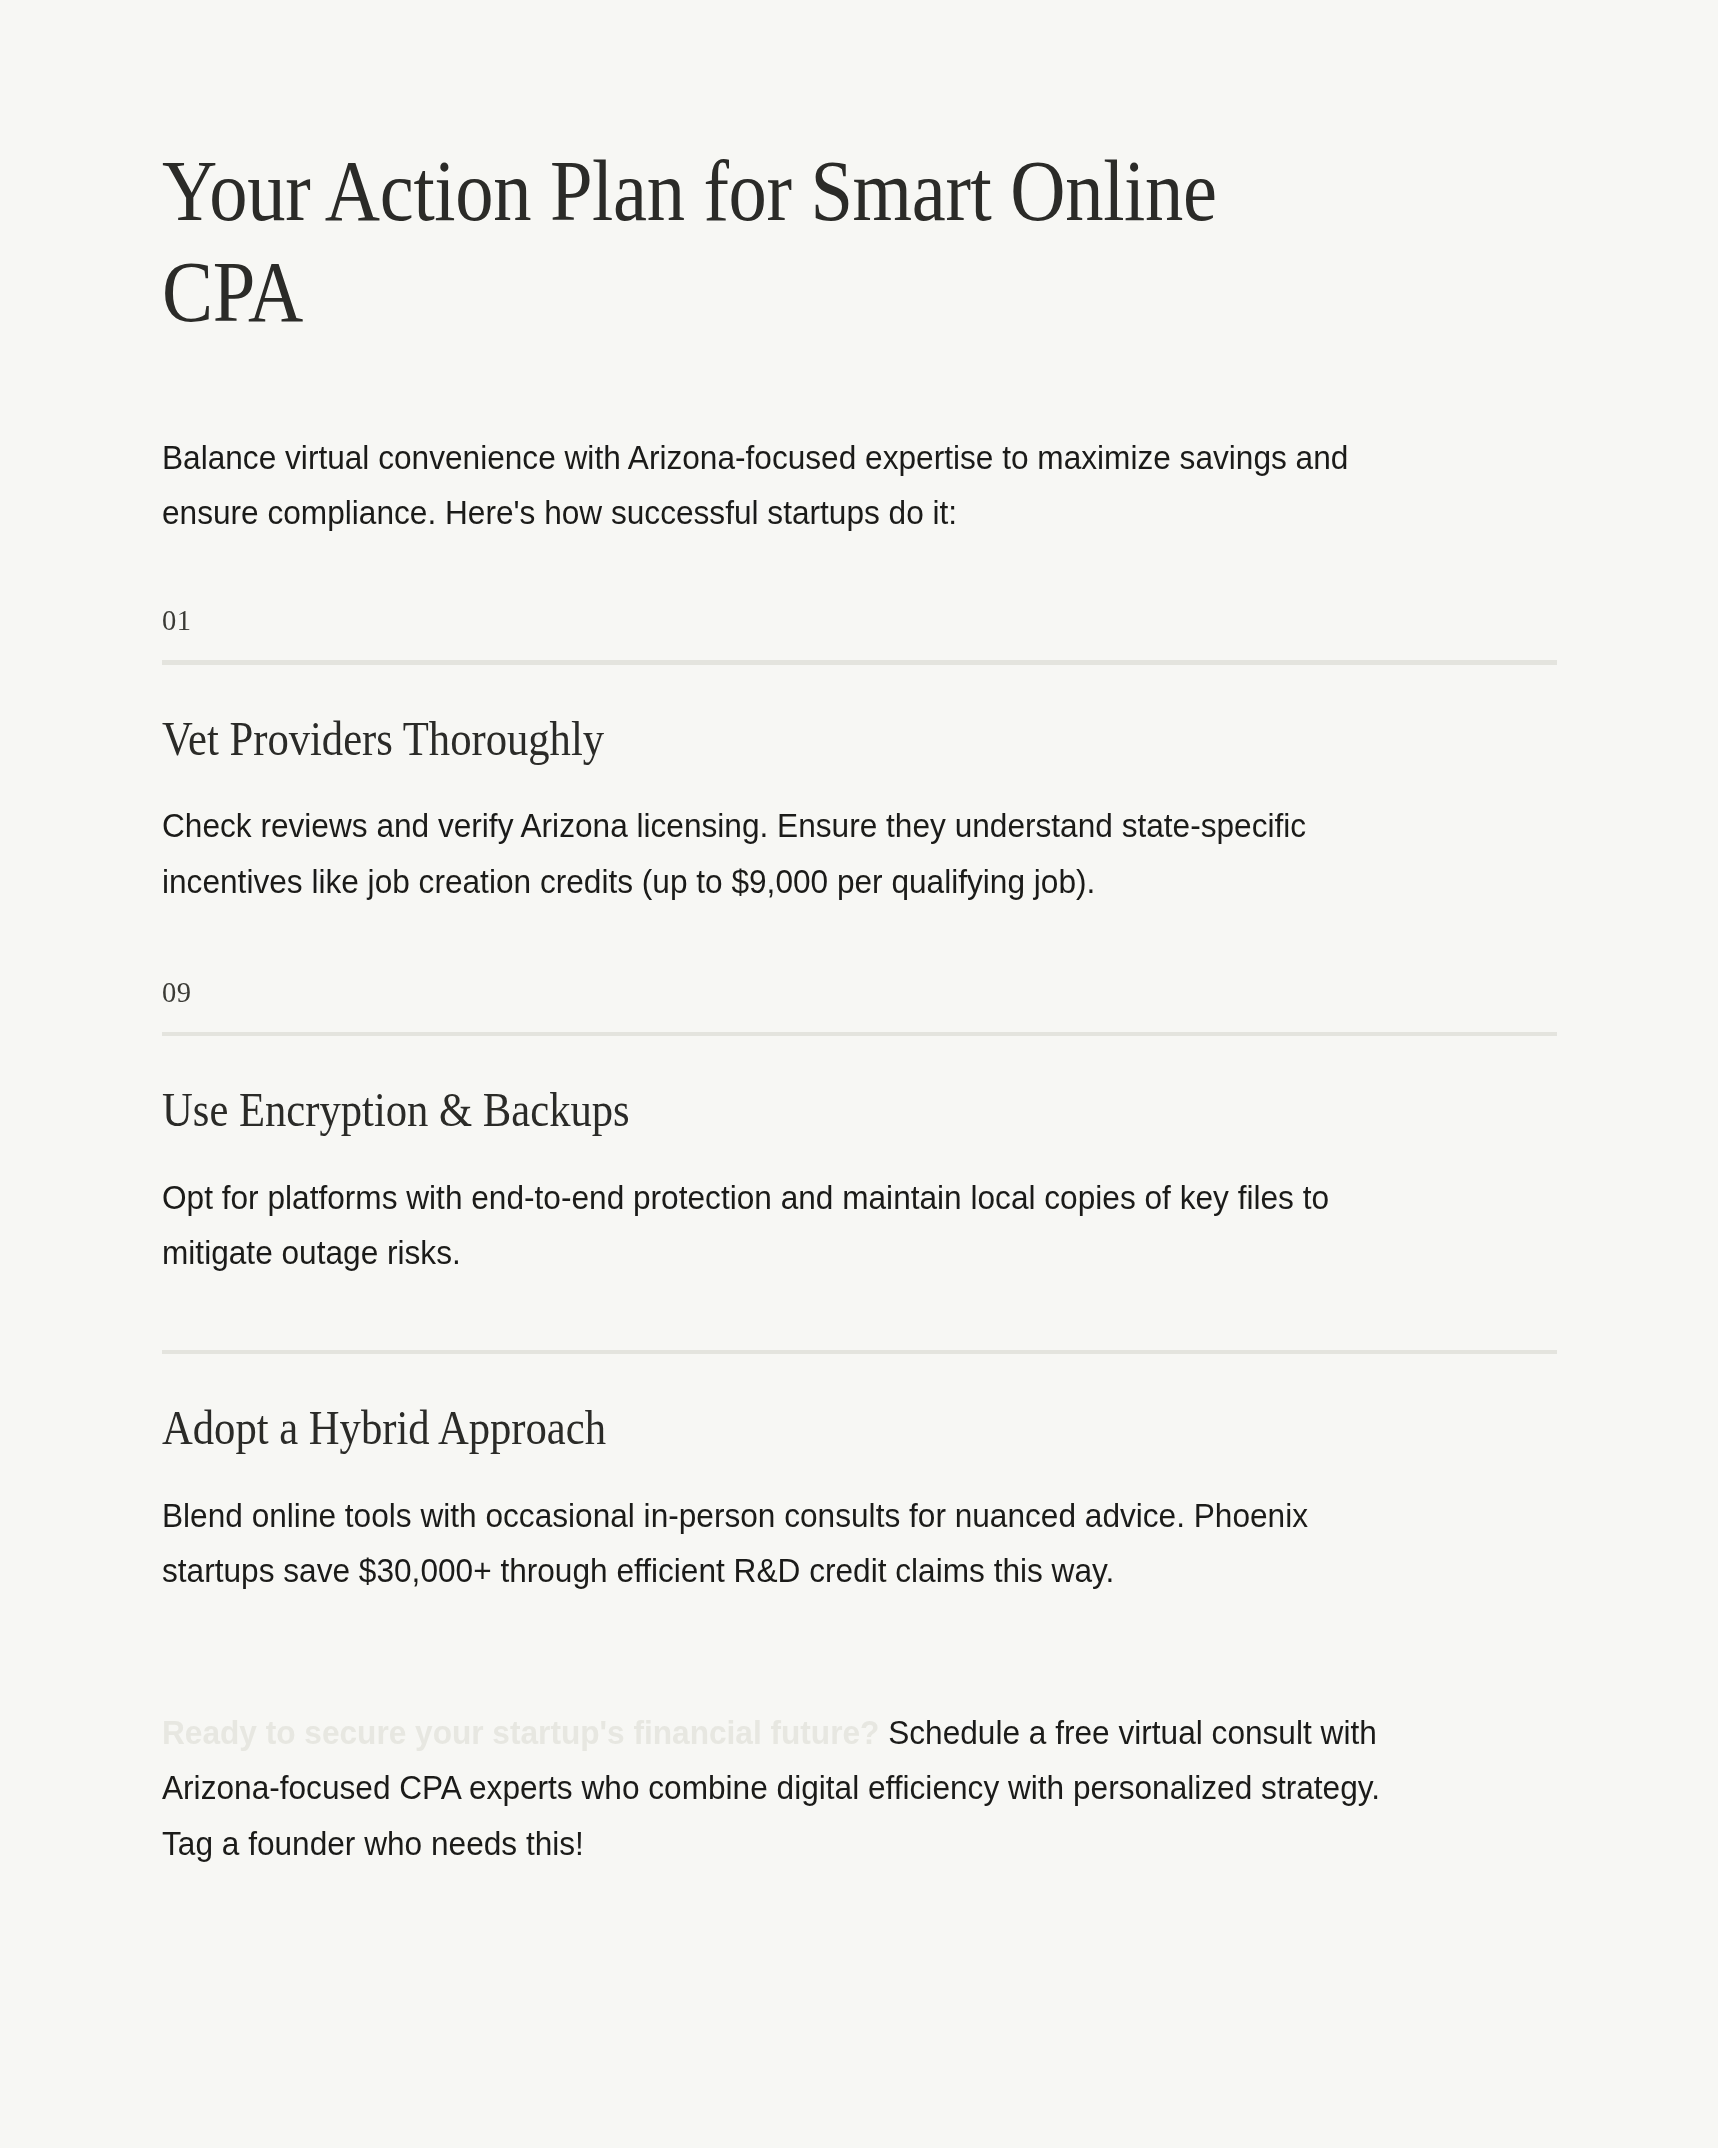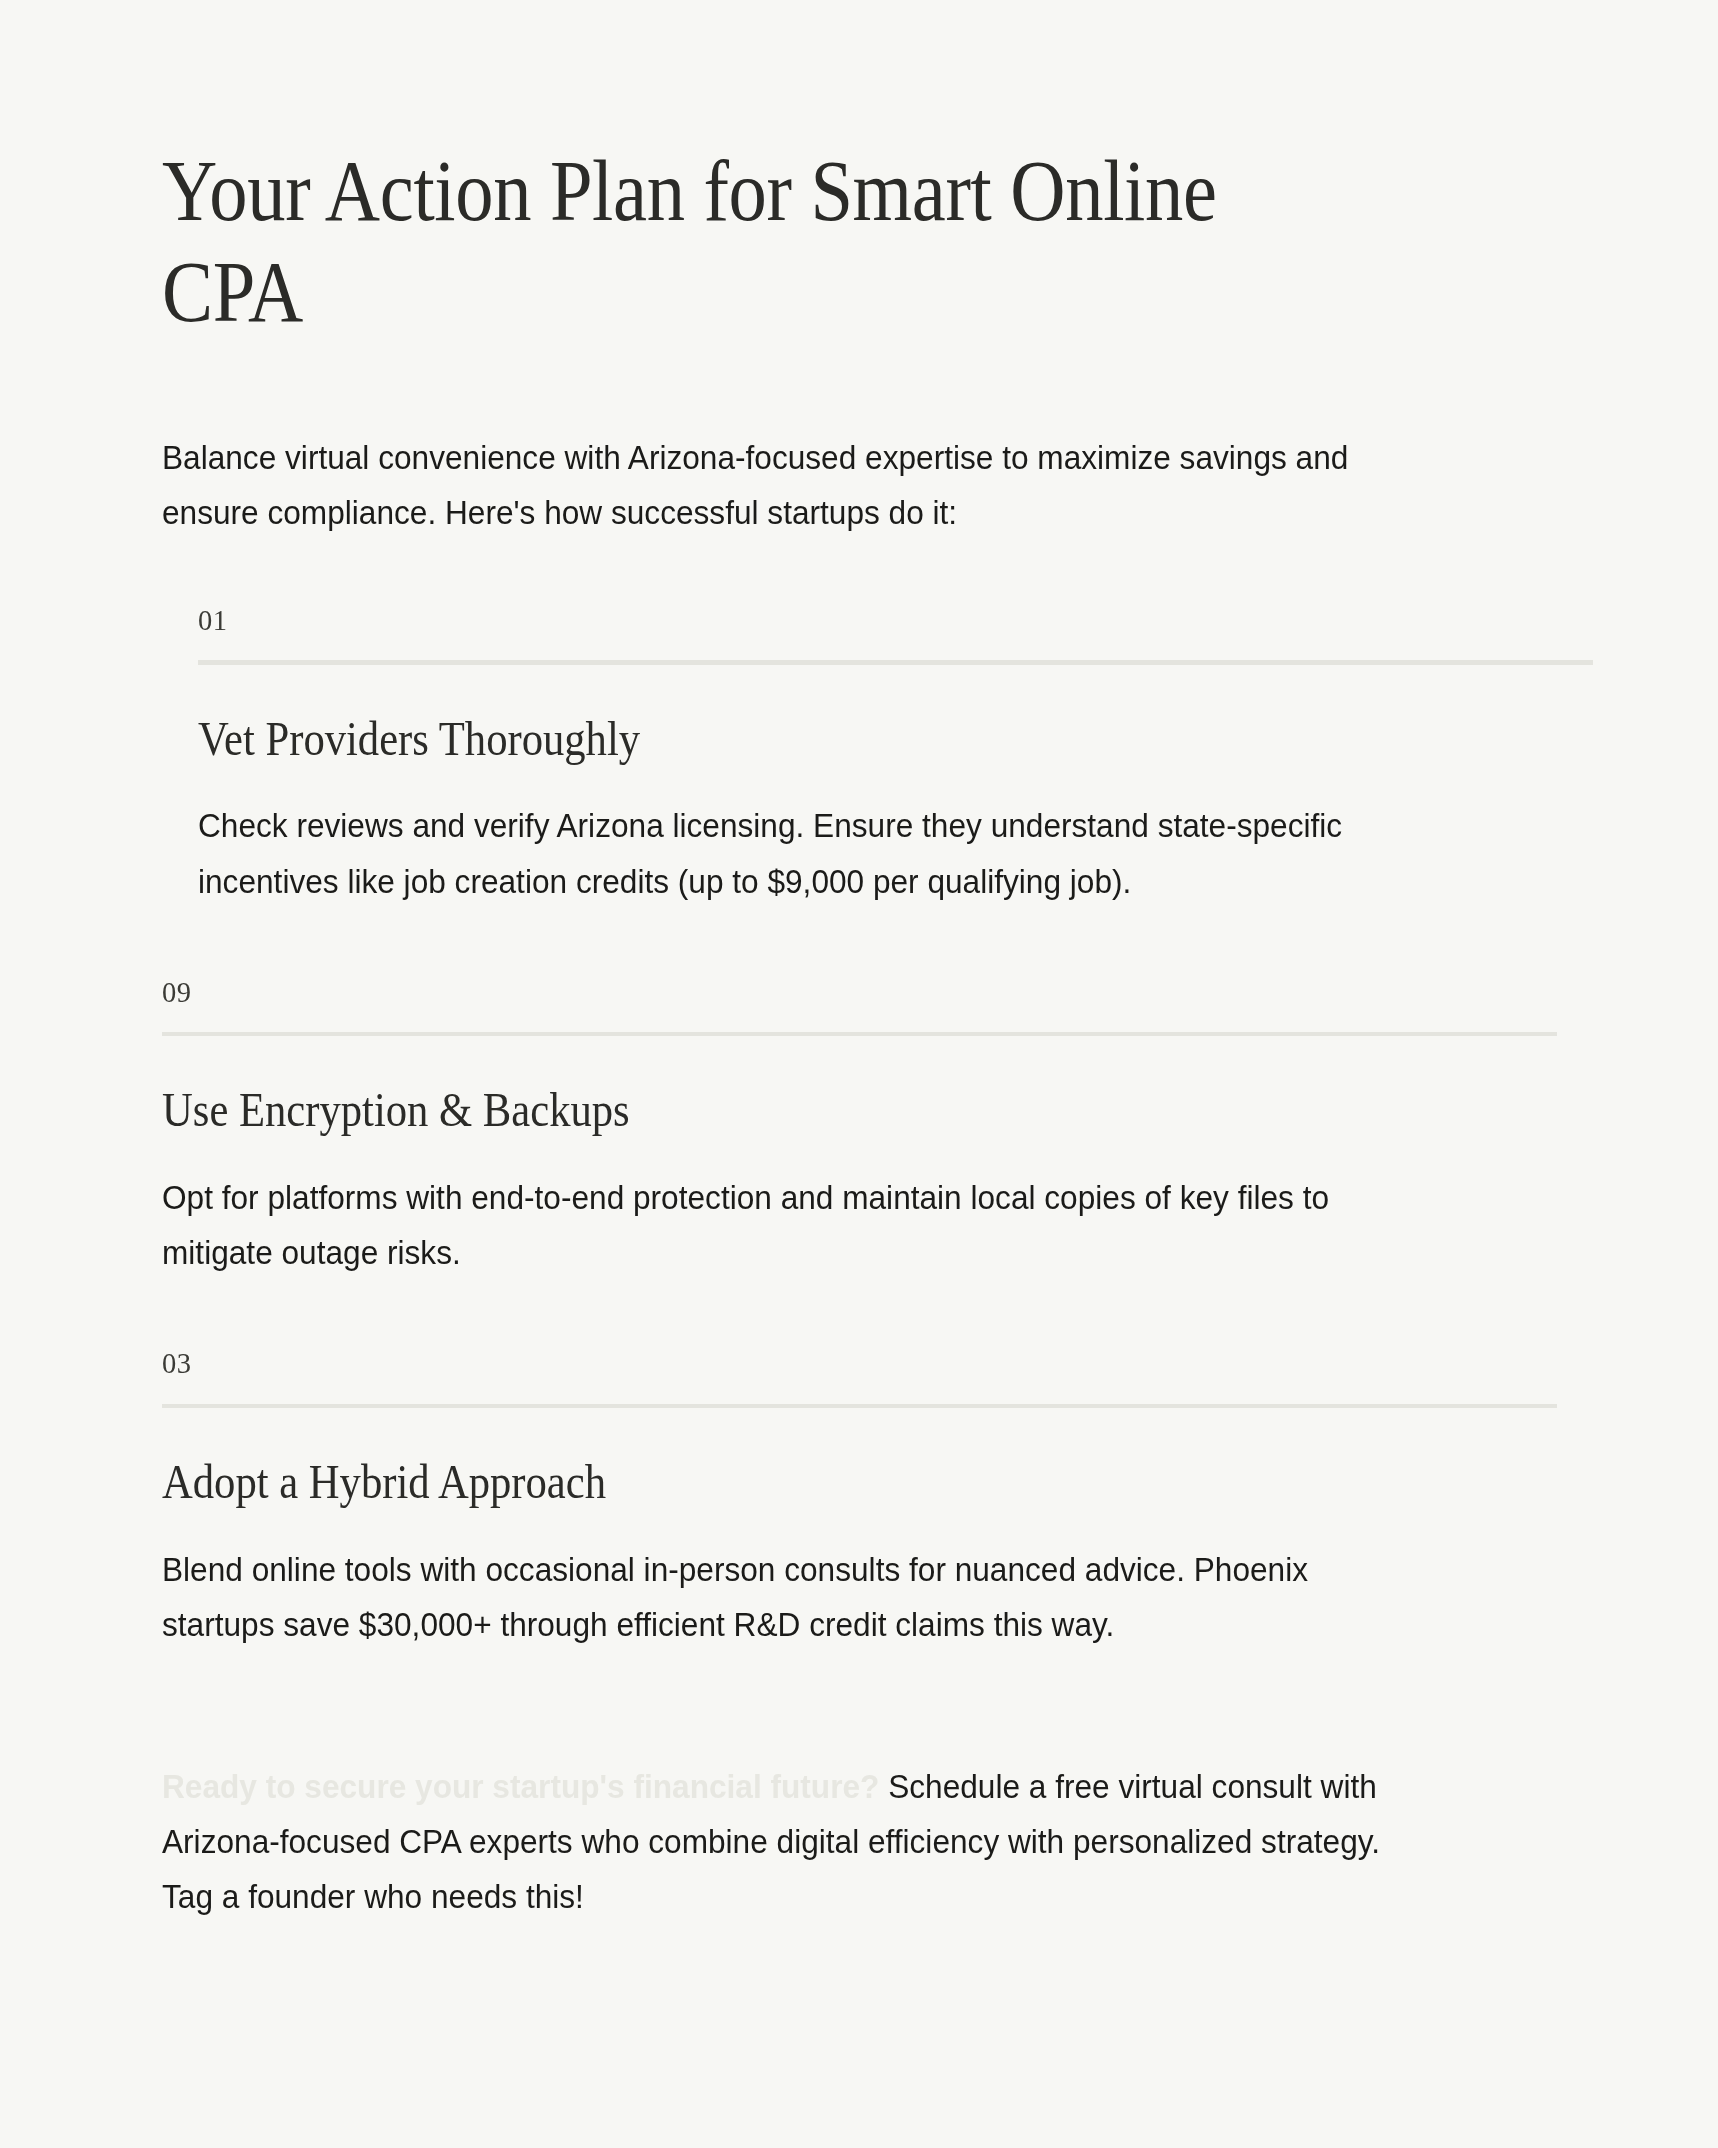--- a/index.html
+++ b/index.html
@@ -57,21 +57,20 @@
     transform: scaleX(0.93);
     transform-origin: left top;
   }
 
   
   .step {
     padding-top: 70px;
   }
   .step-first {
     padding-top: 67px;
-    margin-left: 36px;
   }
 
   .step-number {
     font-family: "Liberation Serif", "DejaVu Serif", serif;
     font-size: 28.5px;
     line-height: 1;
     color: #3b3b36;
     letter-spacing: 0.4px;
     margin: 0;
     padding-bottom: 25px;
@@ -146,21 +145,20 @@
     </section>
 
     <section class="step">
       <div class="step-number">09</div>
       <div class="step-rule"></div>
       <h2 class="step-heading">Use Encryption &amp; Backups</h2>
       <p class="step-body">Opt for platforms with end-to-end protection and maintain local copies of key files to mitigate outage risks.</p>
     </section>
 
     <section class="step">
-      <div class="step-number">03</div>
       <div class="step-rule"></div>
       <h2 class="step-heading">Adopt a Hybrid Approach</h2>
       <p class="step-body">Blend online tools with occasional in-person consults for nuanced advice. Phoenix startups save $30,000+ through efficient R&amp;D credit claims this way.</p>
     </section>
 
     <p class="cta"><span class="cta-lead">Ready to secure your startup's financial future?</span><span> Schedule a free virtual consult with Arizona-focused CPA experts who combine digital efficiency with personalized strategy. Tag a founder who needs this!</span></p>
 
   </div>
 </div>
 

